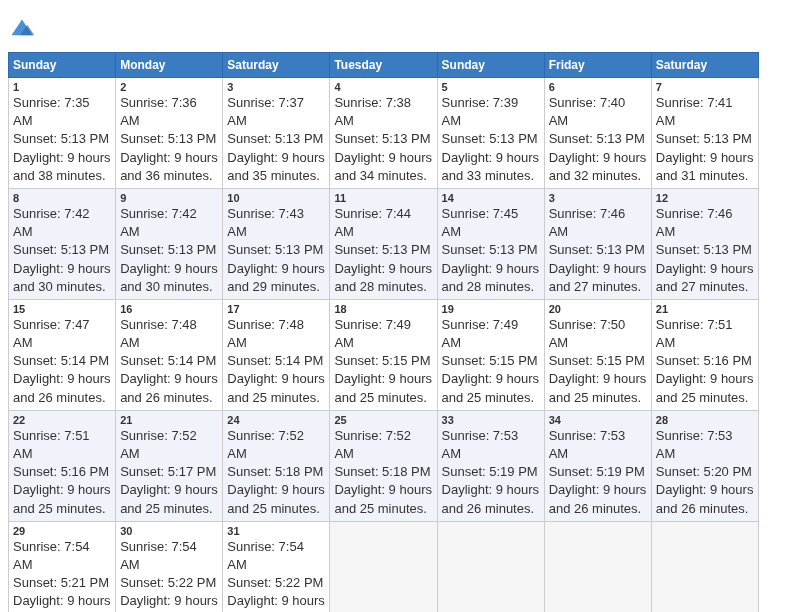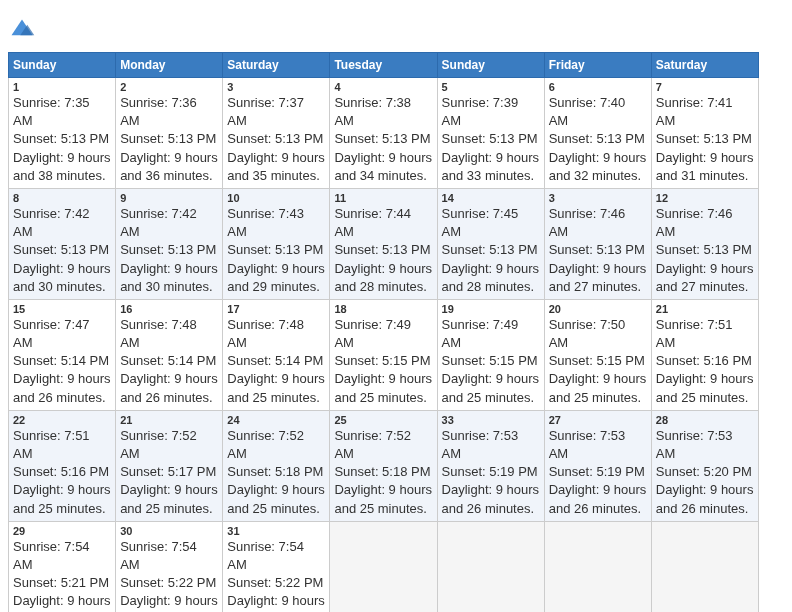--- a/index.html
+++ b/index.html
@@ -250,21 +250,21 @@
             </td>
             <td>
               <span class="day-num">25</span>
 <div class="day-info">Sunrise: 7:52 AM<br>Sunset: 5:18 PM<br>Daylight: 9 hours and 25 minutes.</div>
             </td>
             <td>
               <span class="day-num">33</span>
 <div class="day-info">Sunrise: 7:53 AM<br>Sunset: 5:19 PM<br>Daylight: 9 hours and 26 minutes.</div>
             </td>
             <td>
-              <span class="day-num">27</span>
+              <span class="day-num">34</span>
 <div class="day-info">Sunrise: 7:53 AM<br>Sunset: 5:19 PM<br>Daylight: 9 hours and 26 minutes.</div>
             </td>
             <td>
               <span class="day-num">28</span>
 <div class="day-info">Sunrise: 7:53 AM<br>Sunset: 5:20 PM<br>Daylight: 9 hours and 26 minutes.</div>
             </td>
           </tr>
           <tr>
             <td>
               <span class="day-num">29</span>

